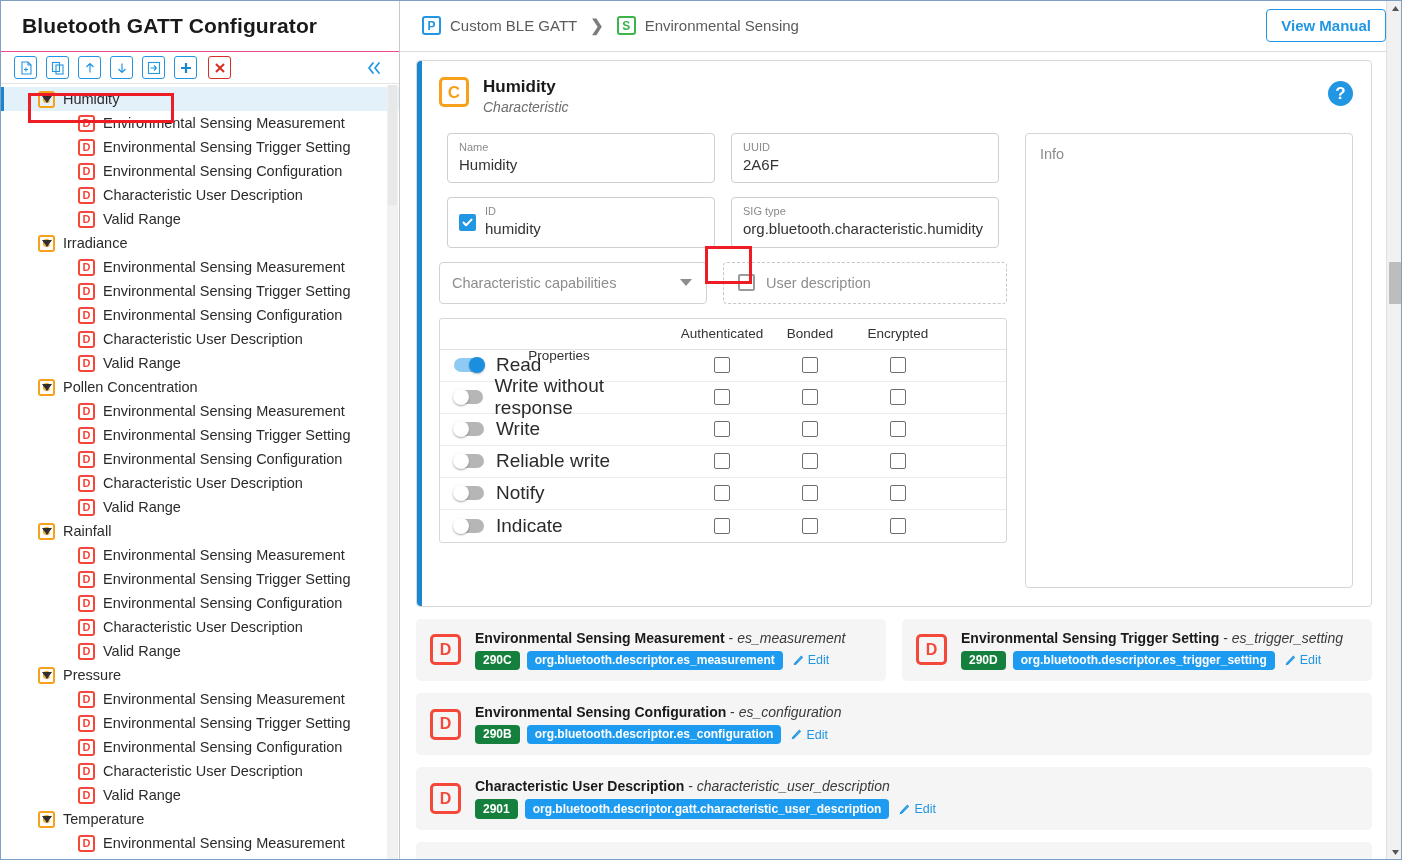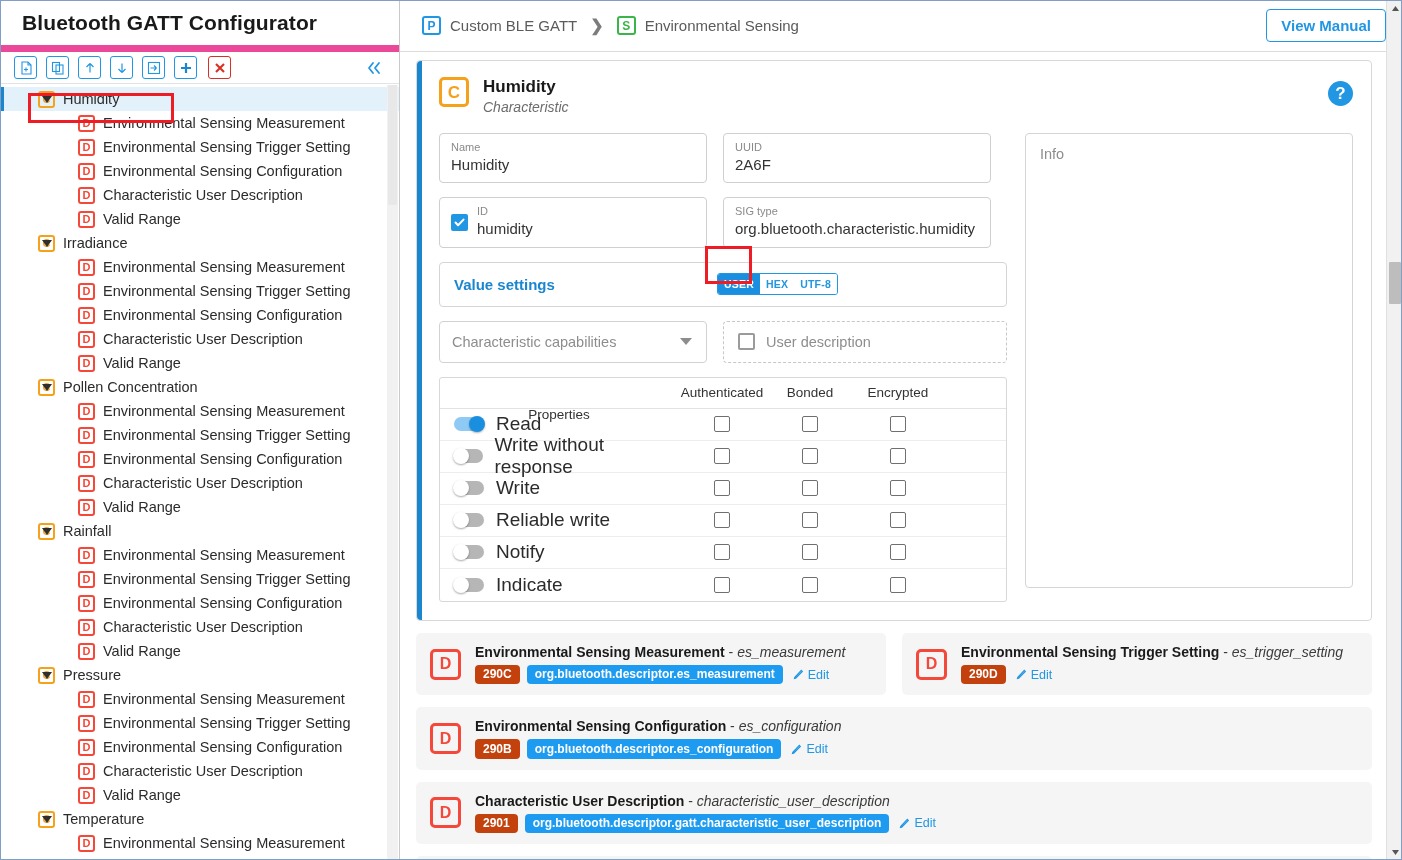--- a/index.html
+++ b/index.html
@@ -16,21 +16,21 @@
     width: 410px; height: 860px;
     background: #ffffff;
     border-right: 1px solid #c9c9c9;
     display: flex; flex-direction: column;
     position: relative;
   }
   #app-title-bar {
     height: 52px; min-height: 52px;
     display: flex; align-items: center;
     padding-left: 22px;
-    border-bottom: 7px solid #ec4899;
+    border-bottom: 1px solid #ec4899;
     background: #fff;
   }
   #app-title { font-size: 21px; font-weight: bold; color: #1a1a1a; letter-spacing: .1px; }
 
   #tree-toolbar {
     height: 32px; min-height: 32px;
     display: flex; align-items: center;
     padding: 0 10px 0 14px;
     border-bottom: 1px solid #e4e4e4;
     background: #fff;
@@ -148,21 +148,21 @@
   #char-kind { font-size: 14px; font-style: italic; color: #6d6d6d; margin-top: 2px; }
   #help-icon {
     position: absolute; right: 0; top: 4px;
     width: 25px; height: 25px; border-radius: 50%;
     background: #2196e3; color: #fff; font-size: 17px; font-weight: bold;
     display: flex; align-items: center; justify-content: center; cursor: pointer;
   }
 
   #card-body { display: flex; gap: 18px; margin-top: 18px; }
   #form-col { width: 568px; }
-  .field-row { display: flex; gap: 16px; margin-bottom: 14px; }
+  .field-row { display: flex; gap: 16px; margin-bottom: 14px; justify-content: center; }
   .field {
     border: 1px solid #cfcfcf; border-radius: 4px;
     padding: 7px 11px 8px 11px; background: #fff;
     flex: 1; min-width: 0;
   }
   .field.name-f { width: 268px; flex: 0 0 268px; }
   .field.uuid-f { width: 268px; flex: 0 0 268px; }
   .field-label { font-size: 11px; color: #8a8a8a; line-height: 1.2; }
   .field-value { font-size: 15px; color: #333; line-height: 1.3; margin-top: 1px; white-space: nowrap; overflow: hidden; }
   .field.with-check { display: flex; align-items: center; gap: 9px; }
@@ -266,21 +266,21 @@
     border: 3px solid #f4483a; border-radius: 5px;
     color: #f4483a; font-size: 16px; font-weight: bold;
     display: flex; align-items: center; justify-content: center; line-height: 1;
   }
   .desc-main { min-width: 0; }
   .desc-title { font-size: 14px; font-weight: bold; color: #1a1a1a; white-space: nowrap; }
   .desc-title .plain { font-weight: normal; color: #3a3a3a; }
   .desc-title .ital { font-style: italic; font-weight: normal; color: #3a3a3a; }
   .desc-tags { display: flex; align-items: center; gap: 7px; margin-top: 5px; }
   .tag-uuid {
-    background: #c2410c; color: #fff; font-size: 12px; font-weight: bold;
+    background: #15803d; color: #fff; font-size: 12px; font-weight: bold;
     border-radius: 4px; padding: 2.5px 8px; line-height: 1.2;
   }
   .tag-type {
     background: #1d9bf0; color: #fff; font-size: 12px; font-weight: bold;
     border-radius: 4px; padding: 2.5px 8px; line-height: 1.2; white-space: nowrap;
   }
   .edit-link {
     display: flex; align-items: center; gap: 4px;
     color: #2196e3; font-size: 12.5px; cursor: pointer; margin-left: 3px;
   }
@@ -570,28 +570,20 @@
                     <div class="field-label">ID</div>
                     <div class="field-value">humidity</div>
                   </div>
                 </div>
                 <div class="field uuid-f">
                   <div class="field-label">SIG type</div>
                   <div class="field-value">org.bluetooth.characteristic.humidity</div>
                 </div>
               </div>
 
-              <div id="value-settings-box">
-                <div id="value-settings-label">Value settings</div>
-                <div id="seg-control">
-                    <div class="seg active">USER</div>
-                    <div class="seg">HEX</div>
-                    <div class="seg">UTF-8</div>
-                  </div>
-              </div>
 
               <div id="caps-row">
                 <div id="caps-select">
                   <span>Characteristic capabilities</span>
                   <span id="caps-caret"></span>
                 </div>
                 <div id="user-desc-box">
                   <span class="chk-empty"></span>
                   <span id="user-desc-label">User description</span>
                 </div>
@@ -734,20 +726,21 @@
                     </span>
                   </div>
                 </div>
               </div>
               <div class="desc-card half">
                 <div class="desc-icon">D</div>
                 <div class="desc-main">
                   <div class="desc-title"><span>Environmental Sensing Trigger Setting</span><span class="plain"> - </span><span class="ital">es_trigger_setting</span></div>
                   <div class="desc-tags">
                     <span class="tag-uuid">290D</span>
+                    <span class="tag-type">org.bluetooth.descriptor.es_trigger_setting</span>
                     <span class="edit-link">
                       <svg width="11" height="11" viewBox="0 0 11 11">
                         <path d="M1.5 9.5l1.2-.3L9.3 2.4 8.3 1.4 1.8 8.3z" fill="none" stroke="#2196e3" stroke-width="1.2"></path>
                       </svg>
                       <span>Edit</span>
                     </span>
                   </div>
                 </div>
               </div>
             </div>

